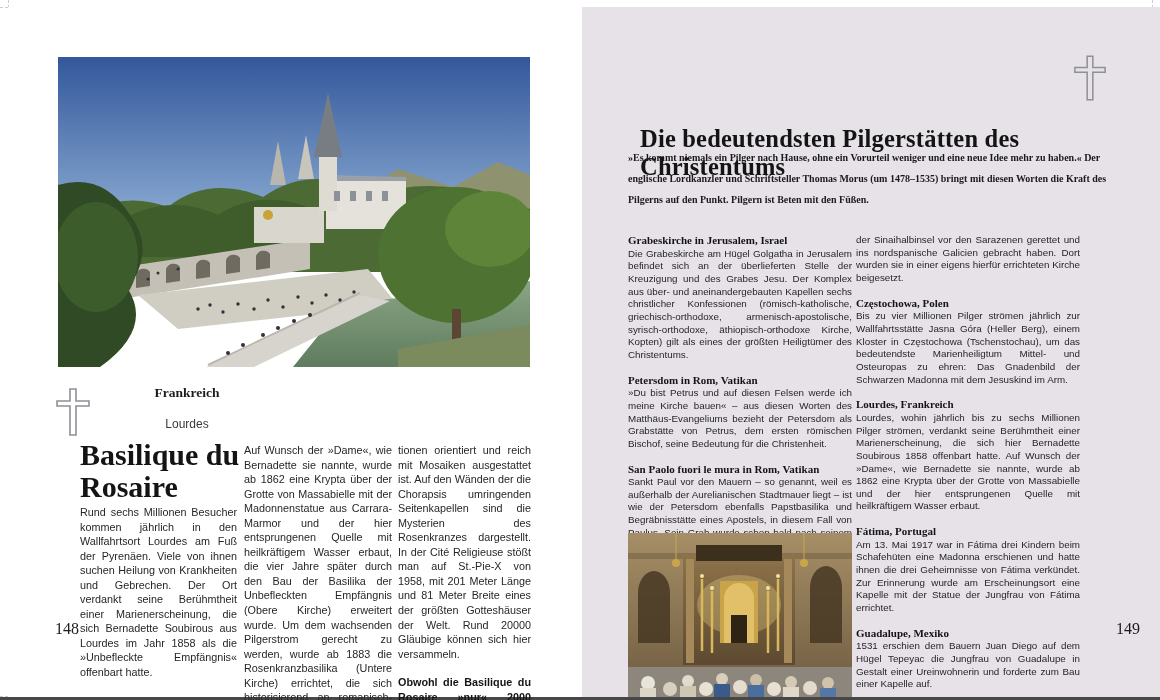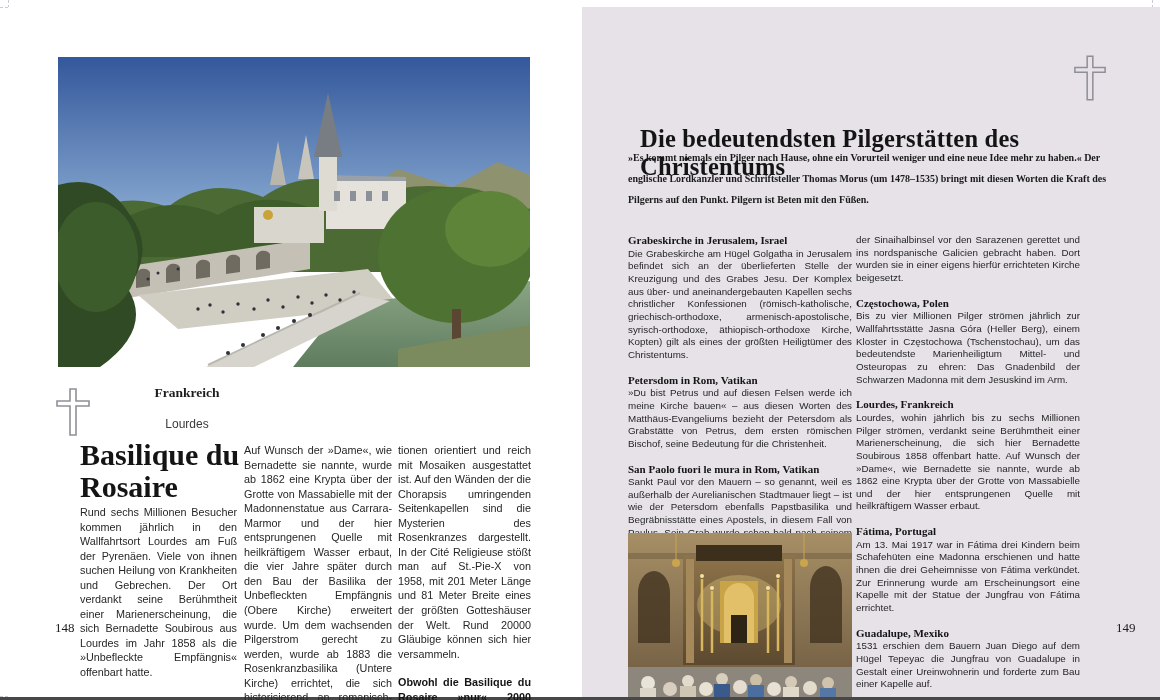--- a/index.html
+++ b/index.html
@@ -18,21 +18,21 @@
   .kicker-text{margin-left:44px;}
   .kicker-country{font-family:"Liberation Serif",serif;font-weight:bold;font-size:13.5px;color:#1c1c1c;}
   .kicker-place{font-size:12px;color:#3a3a3a;margin-top:16px;}
   .lp-title{position:absolute;left:72px;top:432px;width:168px;
             font-family:"Liberation Serif",serif;font-weight:bold;font-size:30px;line-height:32px;color:#141414;}
   .lp-col{position:absolute;font-size:10.8px;line-height:14.55px;text-align:justify;color:#262626;}
   .lp-col1{left:72px;top:498px;width:157px;}
   .lp-col2{left:236px;top:436px;width:148px;}
   .lp-col3{left:390px;top:436px;width:133px;}
   .lp-col3-bold{font-weight:bold;margin-top:14px;color:#141414;}
-  .pagenum{font-family:"Liberation Serif",serif;font-size:13px;color:#1c1c1c;}
+  .pagenum{font-family:"Liberation Serif",serif;font-size:16px;color:#1c1c1c;}
   .pagenum-left{position:absolute;left:47px;top:613px;}
 
   
   .page-right{position:absolute;left:582px;top:7px;width:578px;height:690px;background:#e6e2e8;}
   .pr-cross{position:absolute;left:491px;top:47px;}
   .rp-title{position:absolute;left:46px;top:106px;width:490px;
             font-family:"Liberation Serif",serif;font-weight:bold;font-size:24.5px;color:#141414;letter-spacing:.2px;}
   .rp-intro{position:absolute;left:46px;top:140px;width:482px;
             font-family:"Liberation Serif",serif;font-weight:bold;font-size:10px;line-height:21px;color:#1a1a1a;}
   .rp-col{position:absolute;width:224px;font-size:9.8px;line-height:12.65px;text-align:justify;color:#262626;}

